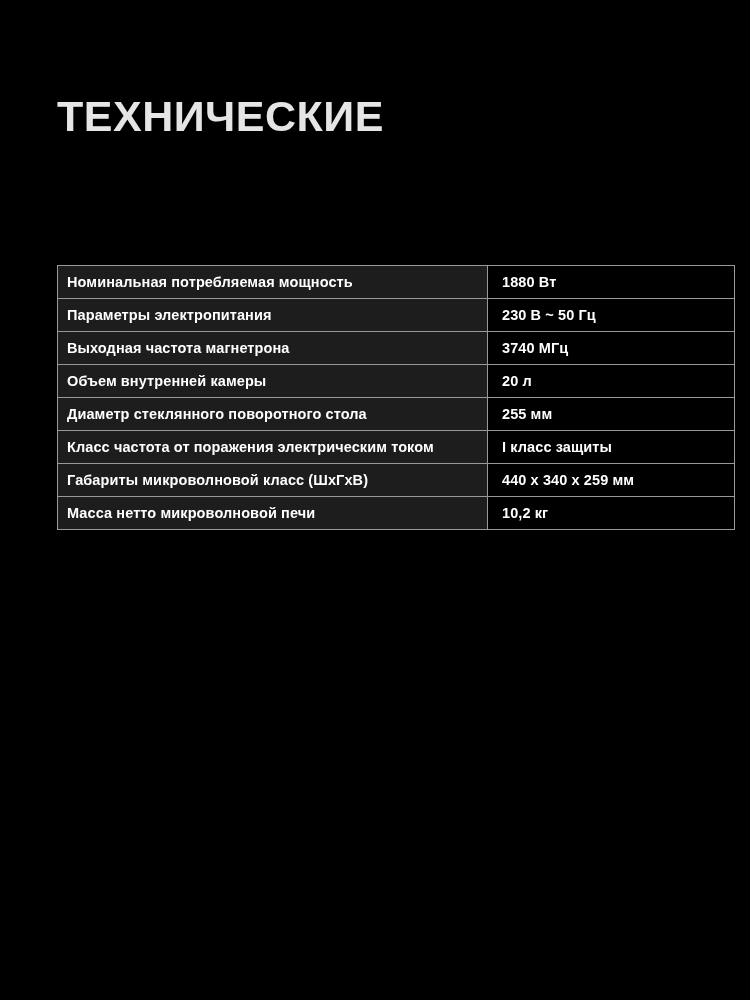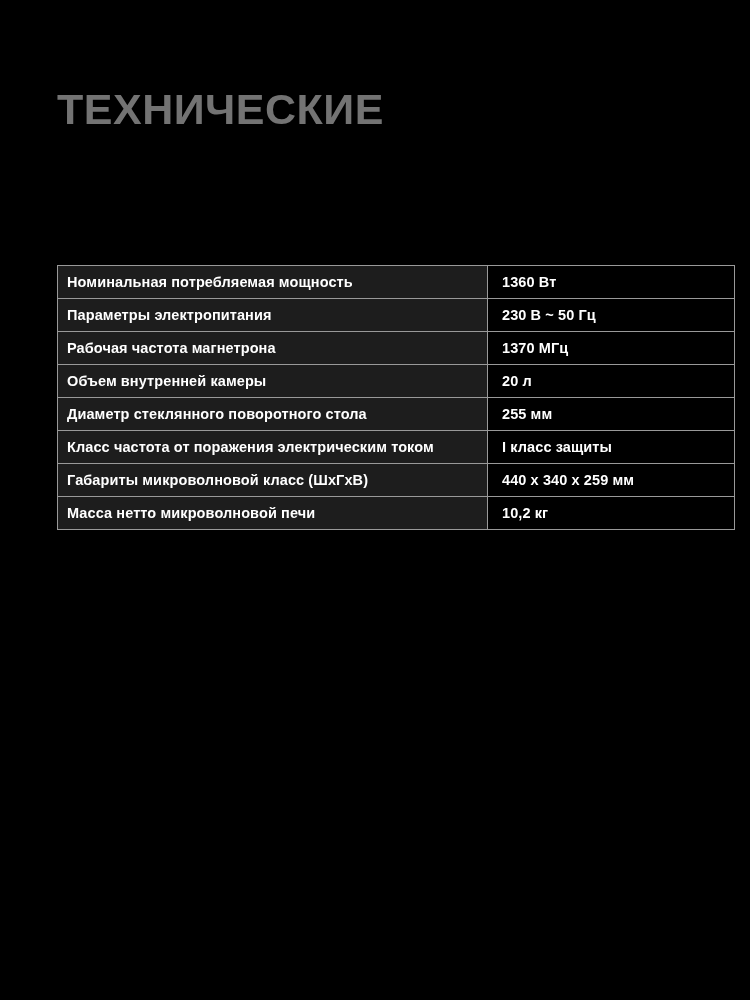--- a/index.html
+++ b/index.html
@@ -13,22 +13,22 @@
   }
   .page {
     position: relative;
     width: 750px;
     height: 1000px;
     background: #000000;
   }
   .title {
     position: absolute;
     left: 57px;
-    top: 83px;
-    color: #737373;
+    top: 90px;
+    color: #e5e5e5;
     font-size: 43px;
     font-weight: 700;
     line-height: 52px;
     letter-spacing: 0.5px;
     text-transform: uppercase;
     white-space: nowrap;
   }
   table.spec-table {
     position: absolute;
     left: 57px;
@@ -67,31 +67,31 @@
 <div class="page">
 
   <div class="title">
     <div>ТЕХНИЧЕСКИЕ</div>
   </div>
 
   <table class="spec-table">
     <tbody>
     <tr>
       <td class="label-cell">Номинальная потребляемая мощность</td>
-      <td class="value-cell">1360 Вт</td>
+      <td class="value-cell">1880 Вт</td>
     </tr>
 
     <tr>
       <td class="label-cell">Параметры электропитания</td>
       <td class="value-cell">230 В ~ 50 Гц</td>
     </tr>
 
     <tr>
-      <td class="label-cell">Рабочая частота магнетрона</td>
-      <td class="value-cell">1370 МГц</td>
+      <td class="label-cell">Выходная частота магнетрона</td>
+      <td class="value-cell">3740 МГц</td>
     </tr>
 
 
     <tr>
       <td class="label-cell">Объем внутренней камеры</td>
       <td class="value-cell">20 л</td>
     </tr>
 
     <tr>
       <td class="label-cell">Диаметр стеклянного поворотного стола</td>

